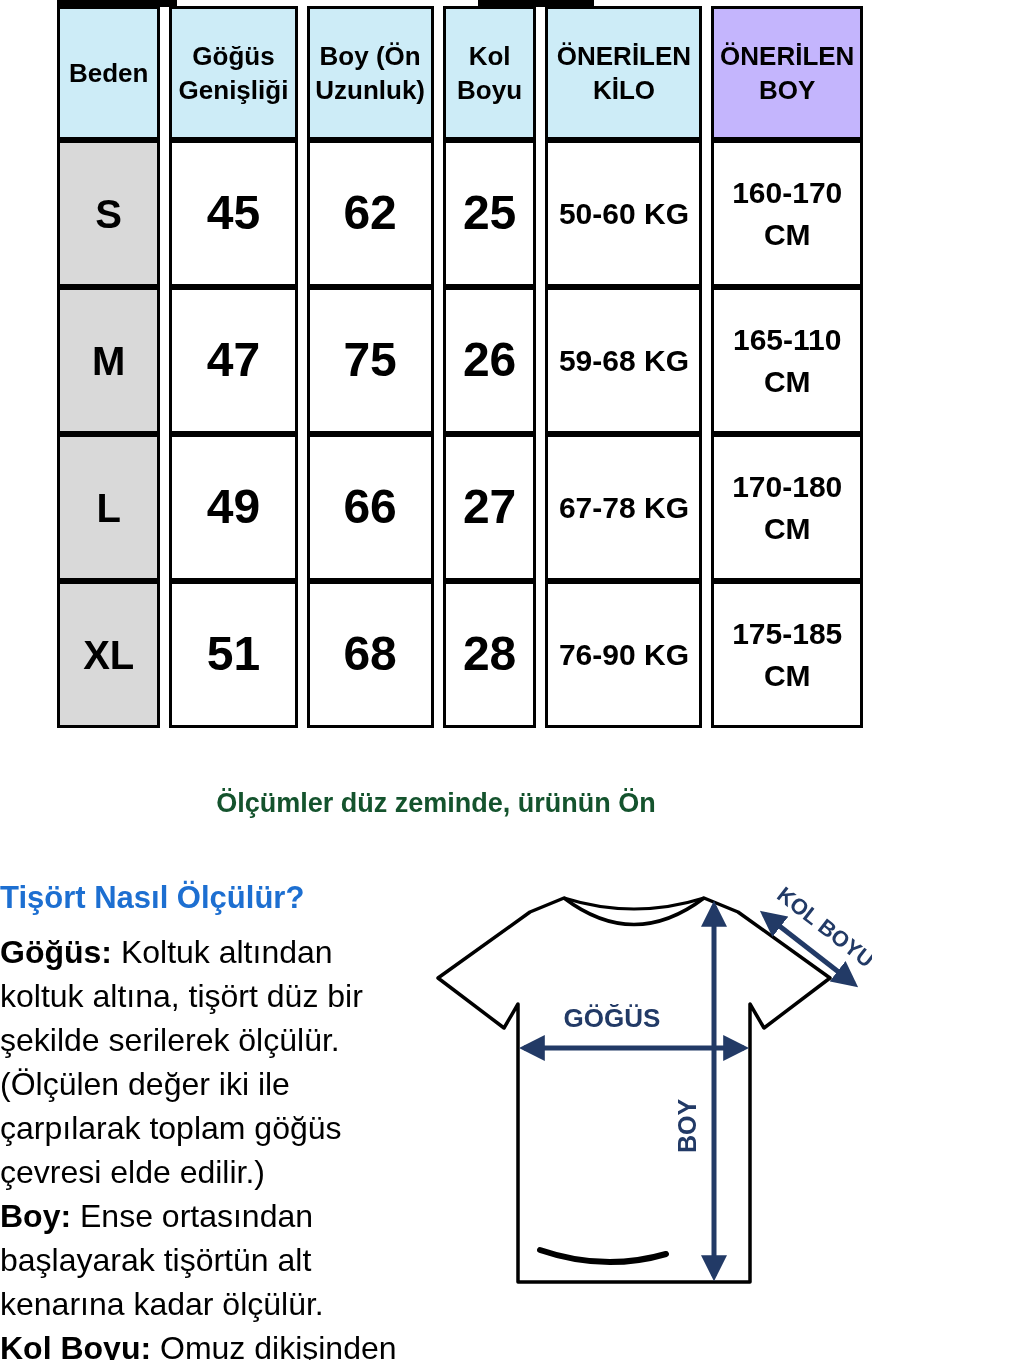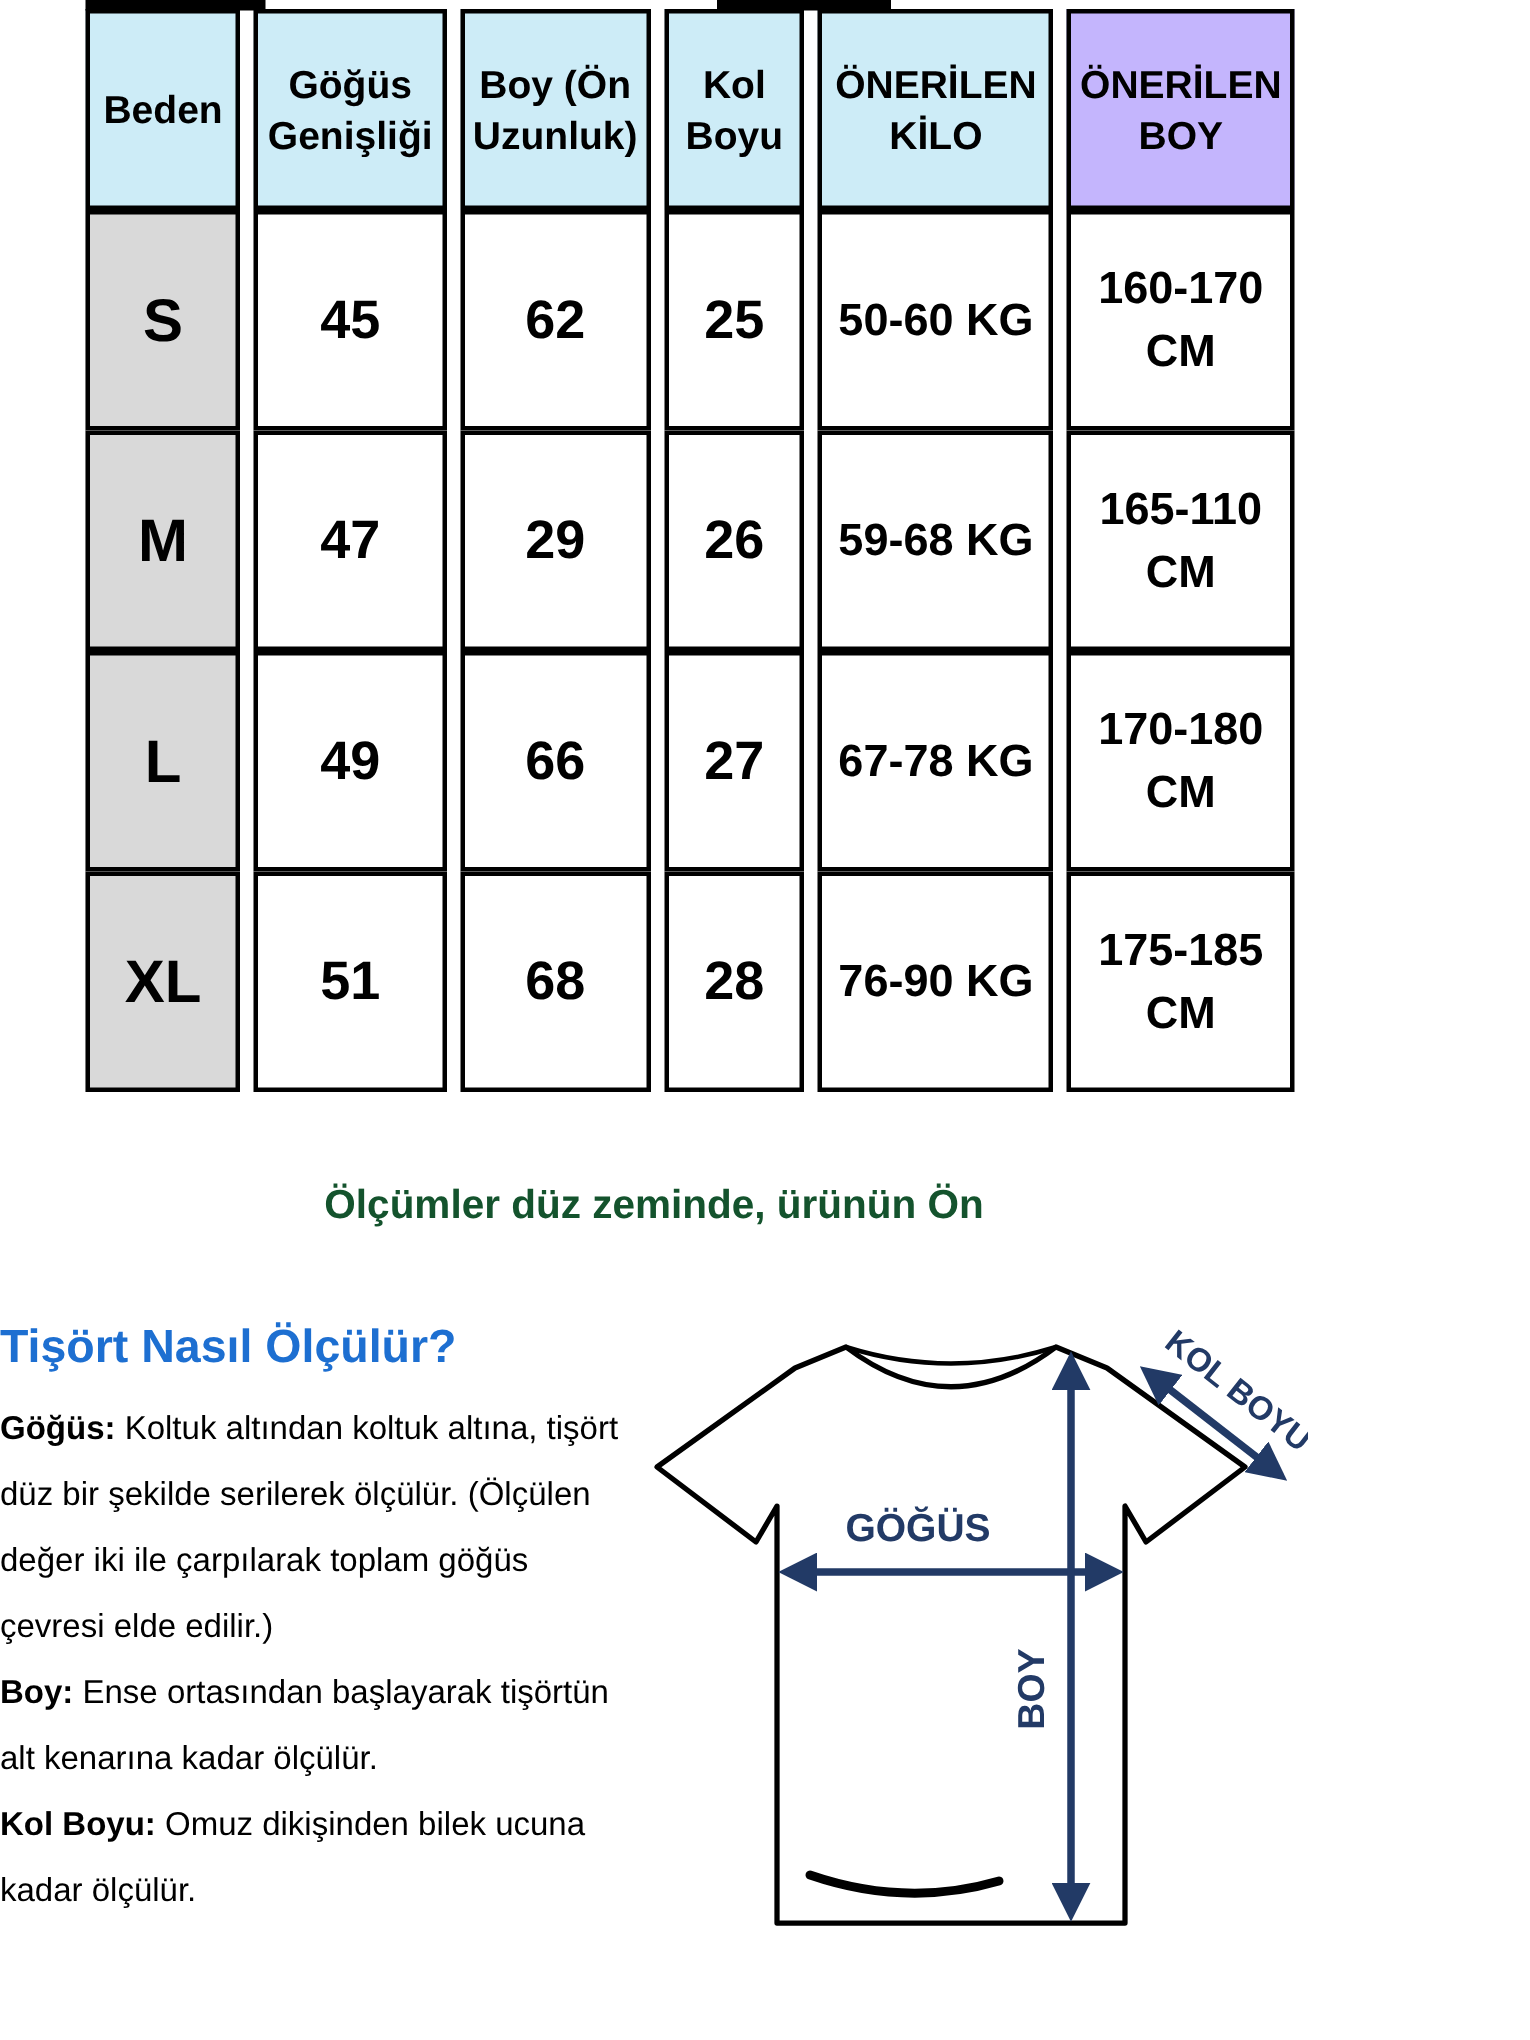--- a/index.html
+++ b/index.html
@@ -13,32 +13,32 @@
   .strip-2 { left:478px; width:116px; }
 
   
   table.size-table { border-collapse:separate; border-spacing:9px 0; table-layout:fixed; margin:6px 0 0 48px; }
   .size-table th, .size-table td {
     box-sizing:border-box; border:3px solid #000; text-align:center; vertical-align:middle;
     font-weight:bold; color:#000; background:#fff; overflow:hidden;
   }
   .size-table thead th { background:#cdecf7; height:134px; font-size:26px; line-height:1.32; padding:0 2px; }
   .size-table thead th.white-header { background:#c4b5fd; }
-  .size-table tbody td { height:147px; font-size:36px; line-height:1.3; }
+  .size-table tbody td { height:147px; font-size:48px; line-height:1.3; }
   .size-table tbody td.size-cell { background:#d9d9d9; font-size:40px; }
   .size-table tbody td.col-kilo, .size-table tbody td.col-oboy { font-size:30px; line-height:1.4; }
 
   
   .note { margin-top:56px; text-align:center; color:#14532d; font-weight:bold; font-size:27px; line-height:38px; }
 
   
   .guide { display:flex; align-items:flex-start; margin-top:58px; }
   .guide-text { width:436px; }
   .guide-title { color:#1d6fd1; font-size:31px; font-weight:bold; margin:0 0 14px 0; }
-  .guide-p { font-size:22px; line-height:44px; color:#000; }
+  .guide-p { font-size:32px; line-height:44px; color:#000; }
   .guide-p b { font-weight:bold; }
 
   .diagram { margin-left:-6px; margin-top:-4px; }
   .diagram svg { display:block; }
   .diagram text { font-family:"Liberation Sans", sans-serif; font-weight:bold; fill:#223a66; }
 </style>
 </head>
 <body>
 
 <div class="page">
@@ -70,21 +70,21 @@
         <td class="size-cell">S</td>
         <td>45</td>
         <td>62</td>
         <td>25</td>
         <td class="col-kilo">50-60 KG</td>
         <td class="col-oboy">160-170 CM</td>
       </tr>
       <tr>
         <td class="size-cell">M</td>
         <td>47</td>
-        <td>29</td>
+        <td>75</td>
         <td>26</td>
         <td class="col-kilo">59-68 KG</td>
         <td class="col-oboy">165-110 CM</td>
       </tr>
       <tr>
         <td class="size-cell">L</td>
         <td>49</td>
         <td>66</td>
         <td>27</td>
         <td class="col-kilo">67-78 KG</td>

